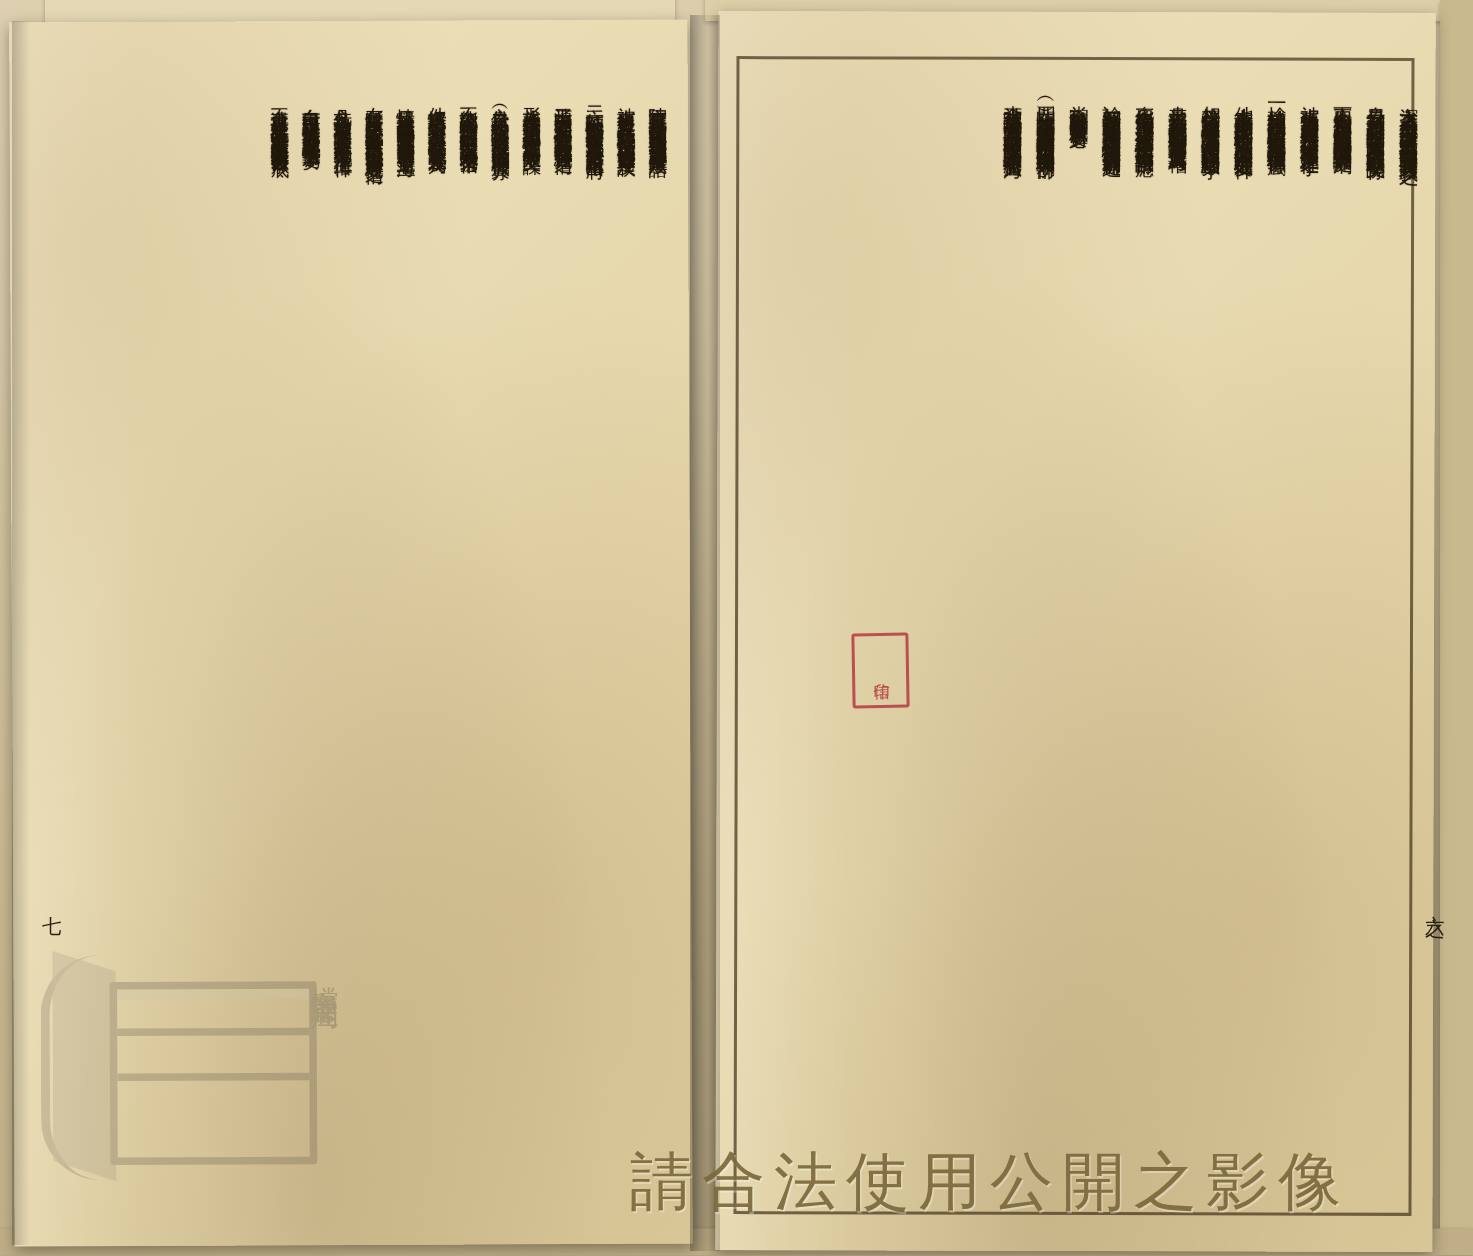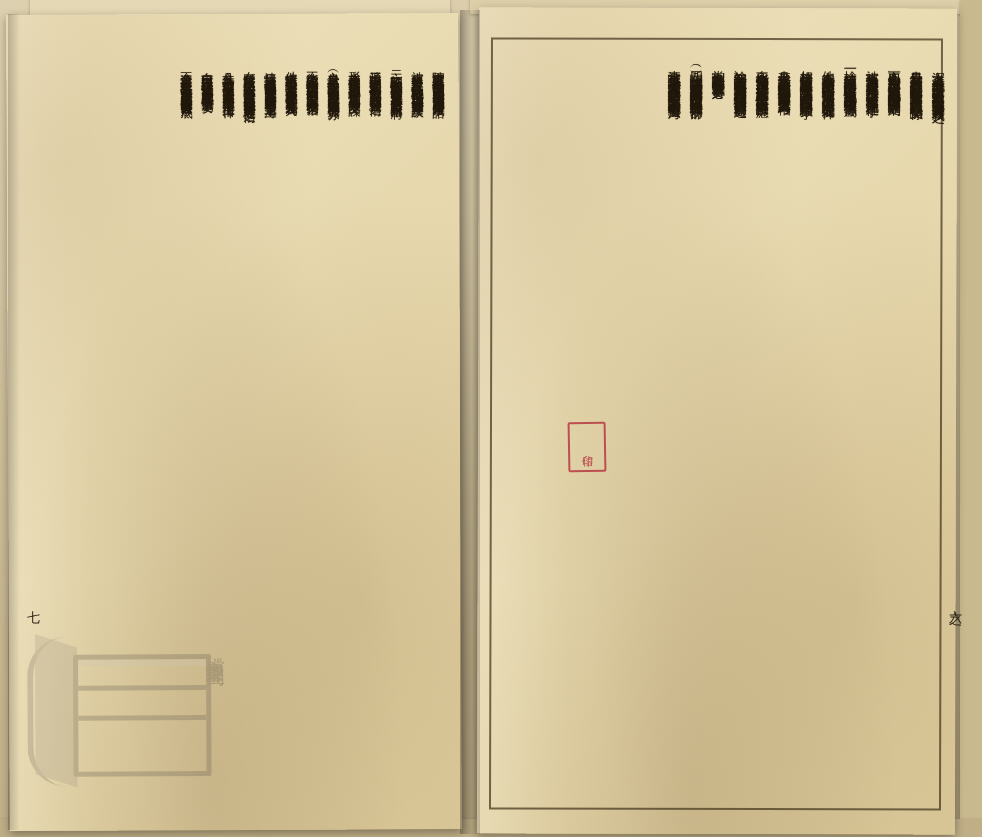--- a/index.html
+++ b/index.html
@@ -212,14 +212,15 @@
     </div>
   </div>
 
   <div class="gutter"></div>
 
   <div id="seal">印信</div>
 
   <div class="pagenum" id="pagenum-left">七</div>
   <div class="pagenum" id="pagenum-right">六之</div>
 
+  <div id="watermark">請合法使用公開之影像</div>
 
 </div>
 
 </body></html>

